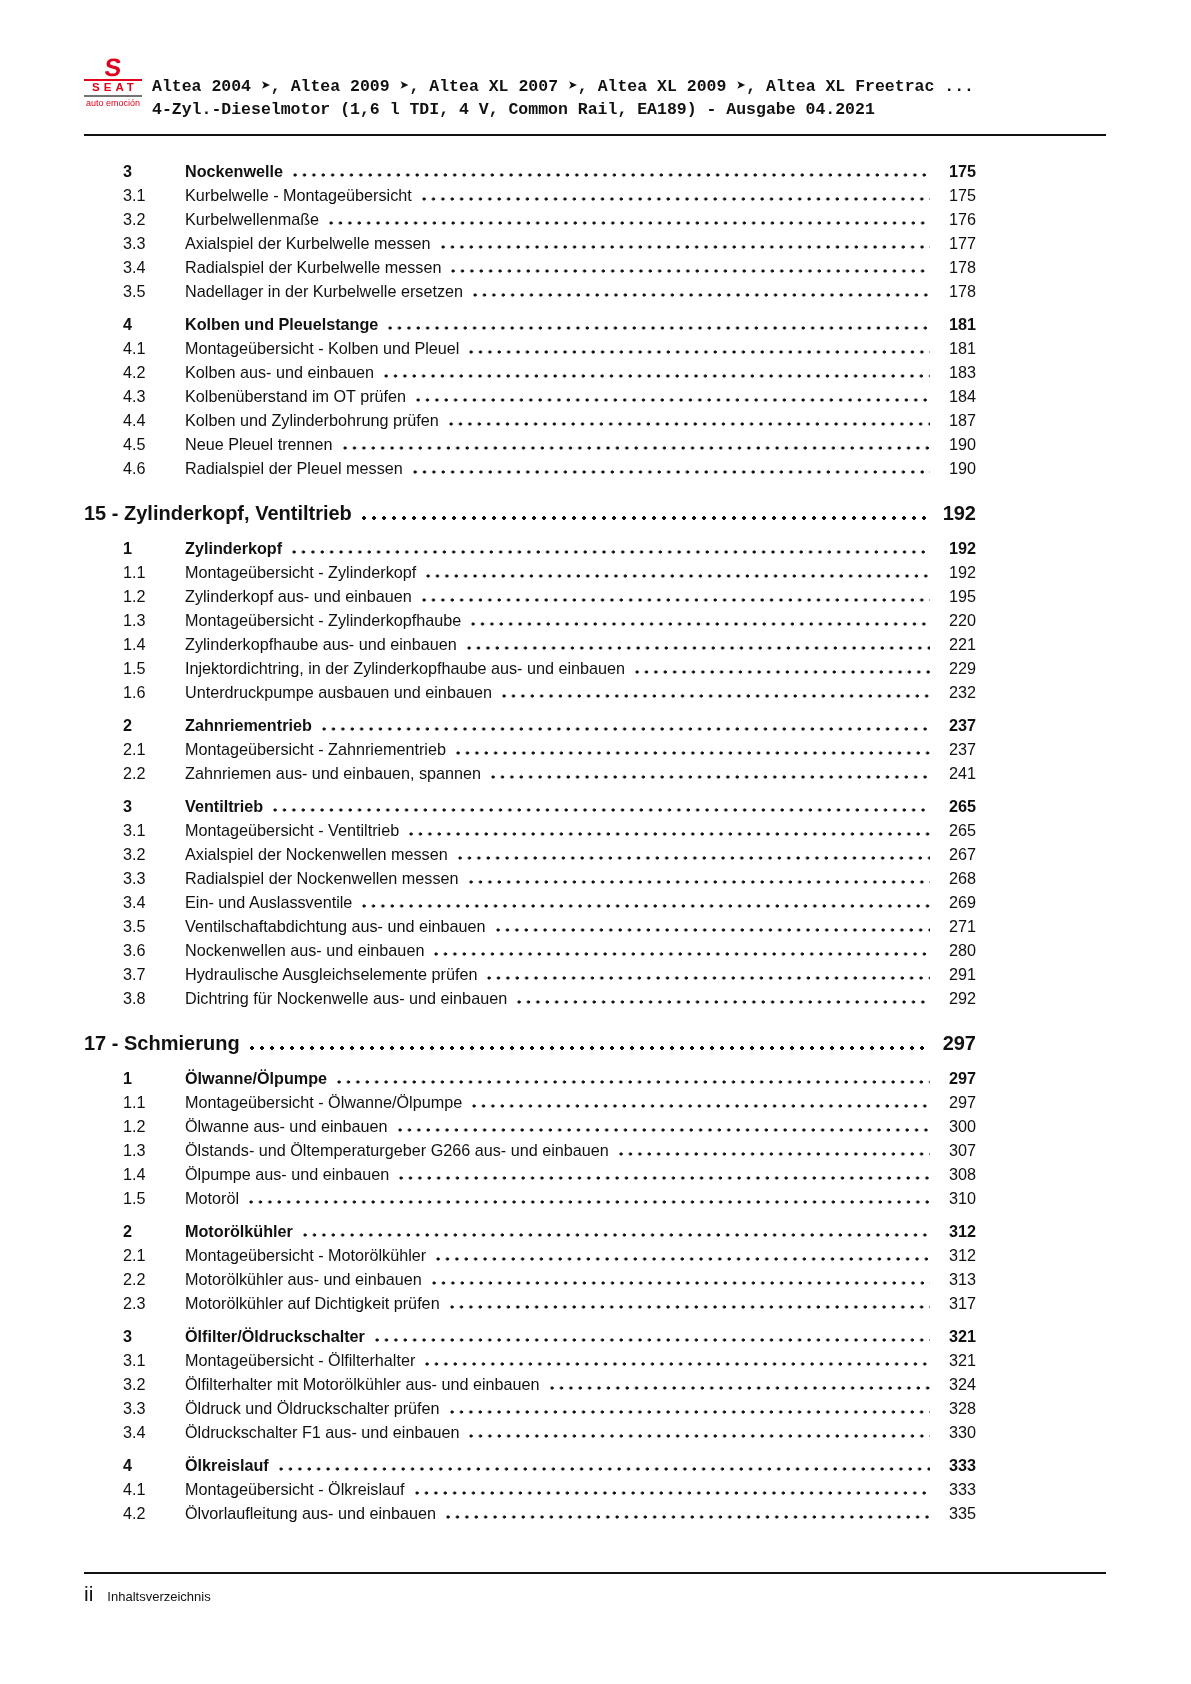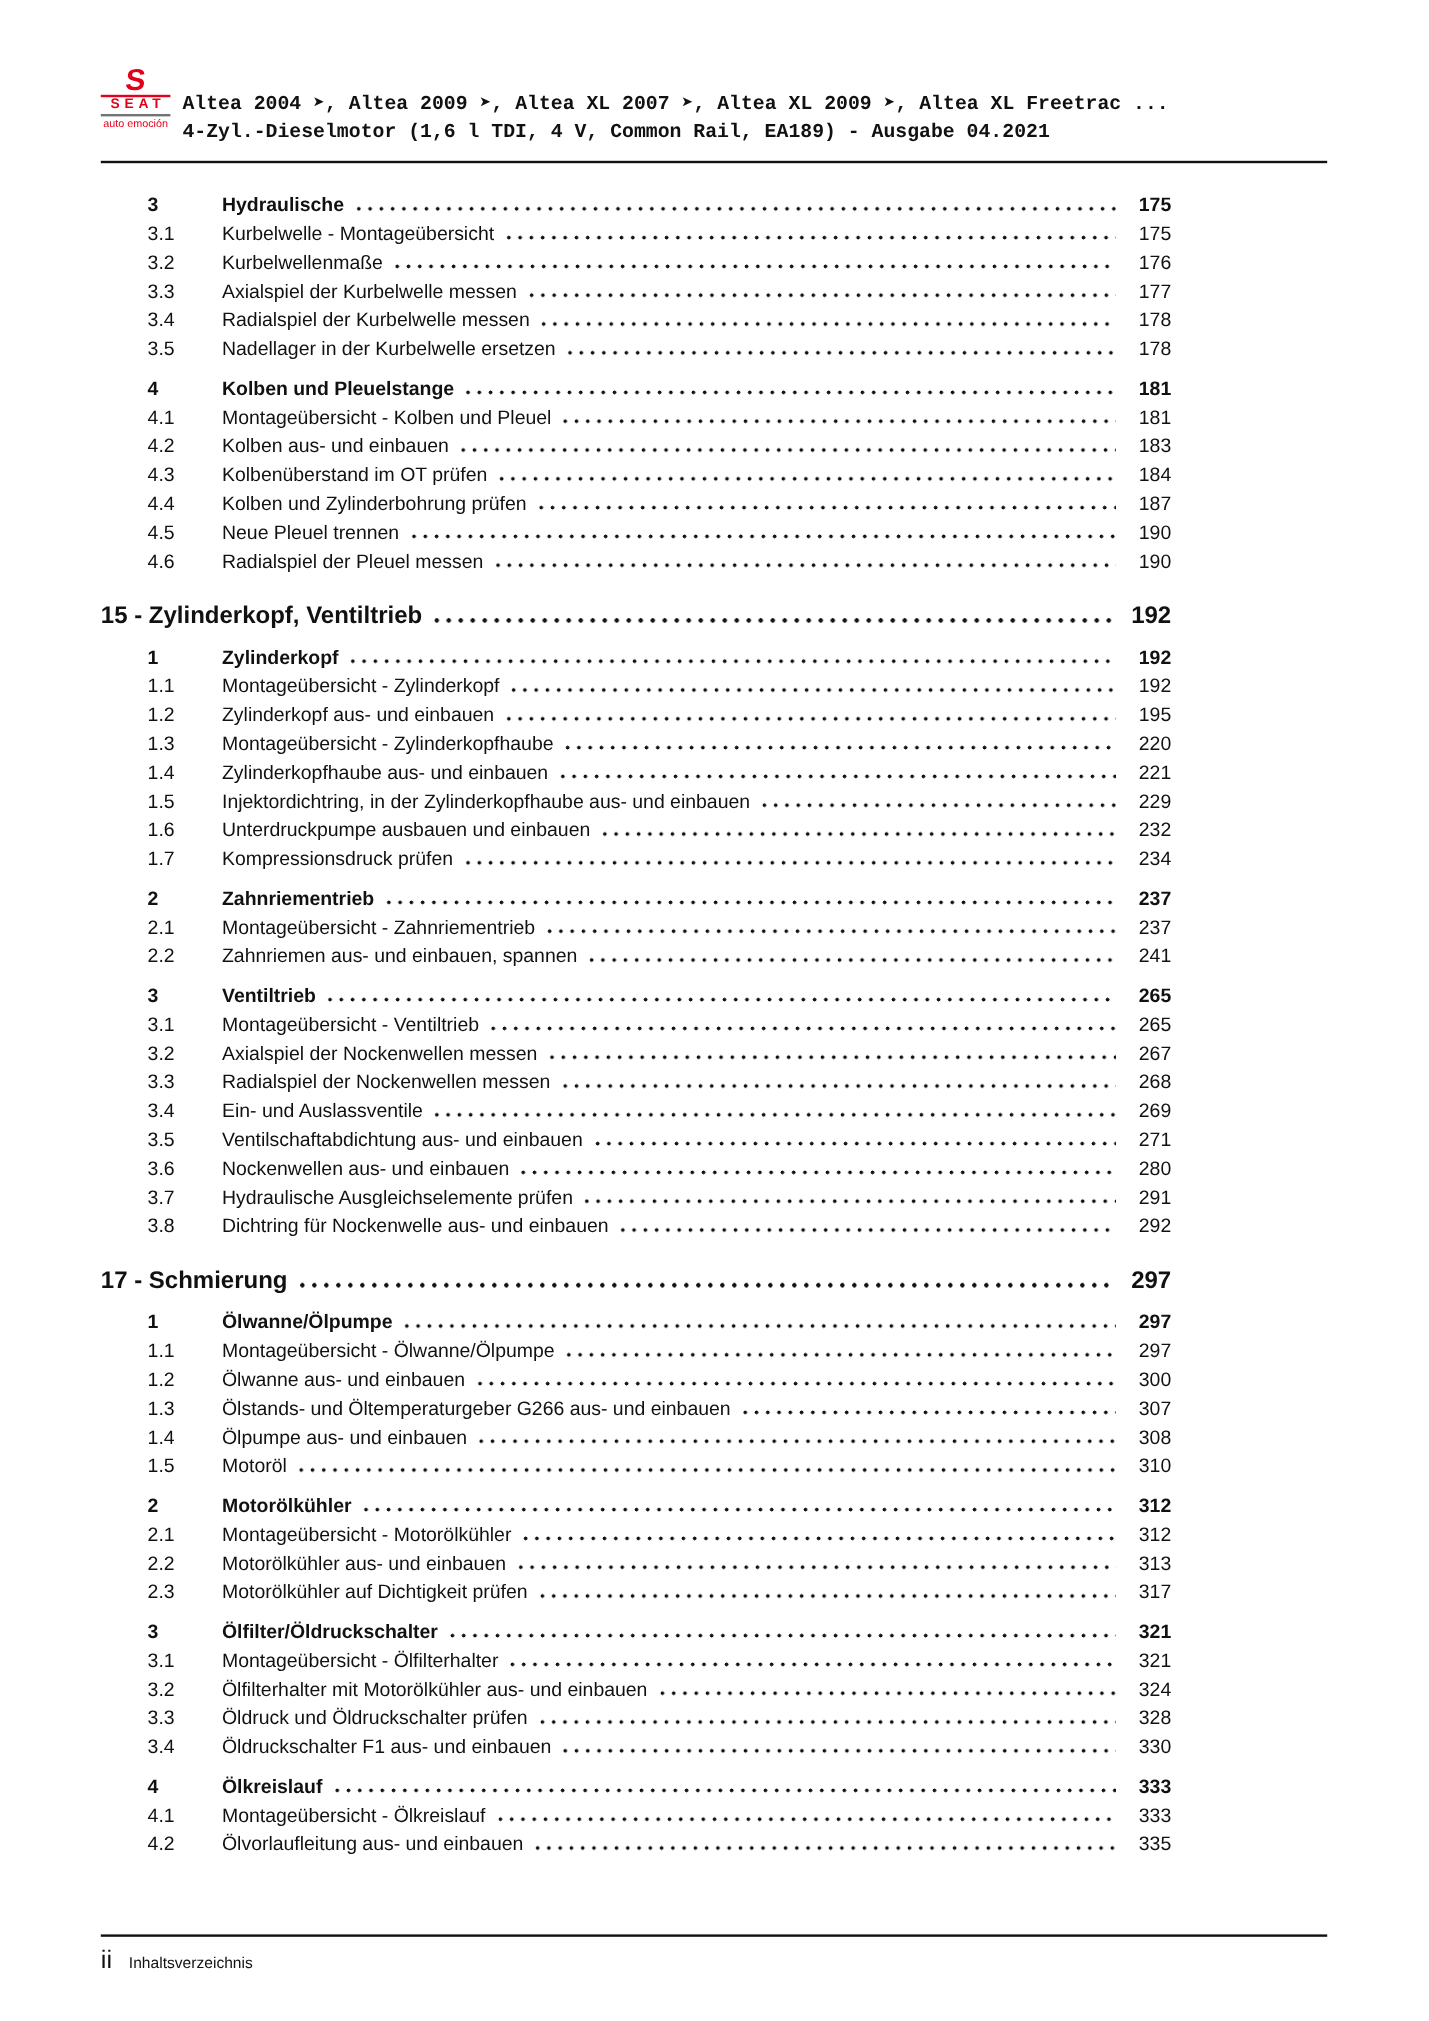--- a/index.html
+++ b/index.html
@@ -103,21 +103,20 @@
   
   .footer {
     position: absolute;
     top: 1572px;
     left: 84px;
     right: 85px;
     border-top: 2px solid #111111;
     padding-top: 8px;
     display: flex;
     align-items: baseline;
-    margin-top: 40px;
   }
   .footer-page { font-size: 21px; line-height: 24px; }
   .footer-label { font-size: 13px; margin-left: 14px; text-align: right; }
 </style>
 </head>
 <body>
 
 <div class="doc-page">
 
   <div class="header">
@@ -128,21 +127,21 @@
     </div>
     <div class="titles">
       <div class="title-line">Altea 2004 ➤, Altea 2009 ➤, Altea XL 2007 ➤, Altea XL 2009 ➤, Altea XL Freetrac ...</div>
       <div class="title-line">4-Zyl.-Dieselmotor (1,6 l TDI, 4 V, Common Rail, EA189) - Ausgabe 04.2021</div>
     </div>
   </div>
 
   <div class="toc">
       <div class="row section">
         <span class="num">3</span>
-        <span class="label">Hydraulische</span>
+        <span class="label">Nockenwelle</span>
         <span class="dots"></span>
         <span class="pnum">175</span>
       </div>
       <div class="row sub">
         <span class="num">3.1</span>
         <span class="label">Kurbelwelle - Montageübersicht</span>
         <span class="dots"></span>
         <span class="pnum">175</span>
       </div>
       <div class="row sub">
@@ -250,26 +249,20 @@
         <span class="num">1.5</span>
         <span class="label">Injektordichtring, in der Zylinderkopfhaube aus- und einbauen</span>
         <span class="dots"></span>
         <span class="pnum">229</span>
       </div>
       <div class="row sub">
         <span class="num">1.6</span>
         <span class="label">Unterdruckpumpe ausbauen und einbauen</span>
         <span class="dots"></span>
         <span class="pnum">232</span>
-      </div>
-      <div class="row sub">
-        <span class="num">1.7</span>
-        <span class="label">Kompressionsdruck prüfen</span>
-        <span class="dots"></span>
-        <span class="pnum">234</span>
       </div>
       <div class="row section">
         <span class="num">2</span>
         <span class="label">Zahnriementrieb</span>
         <span class="dots"></span>
         <span class="pnum">237</span>
       </div>
       <div class="row sub">
         <span class="num">2.1</span>
         <span class="label">Montageübersicht - Zahnriementrieb</span>

